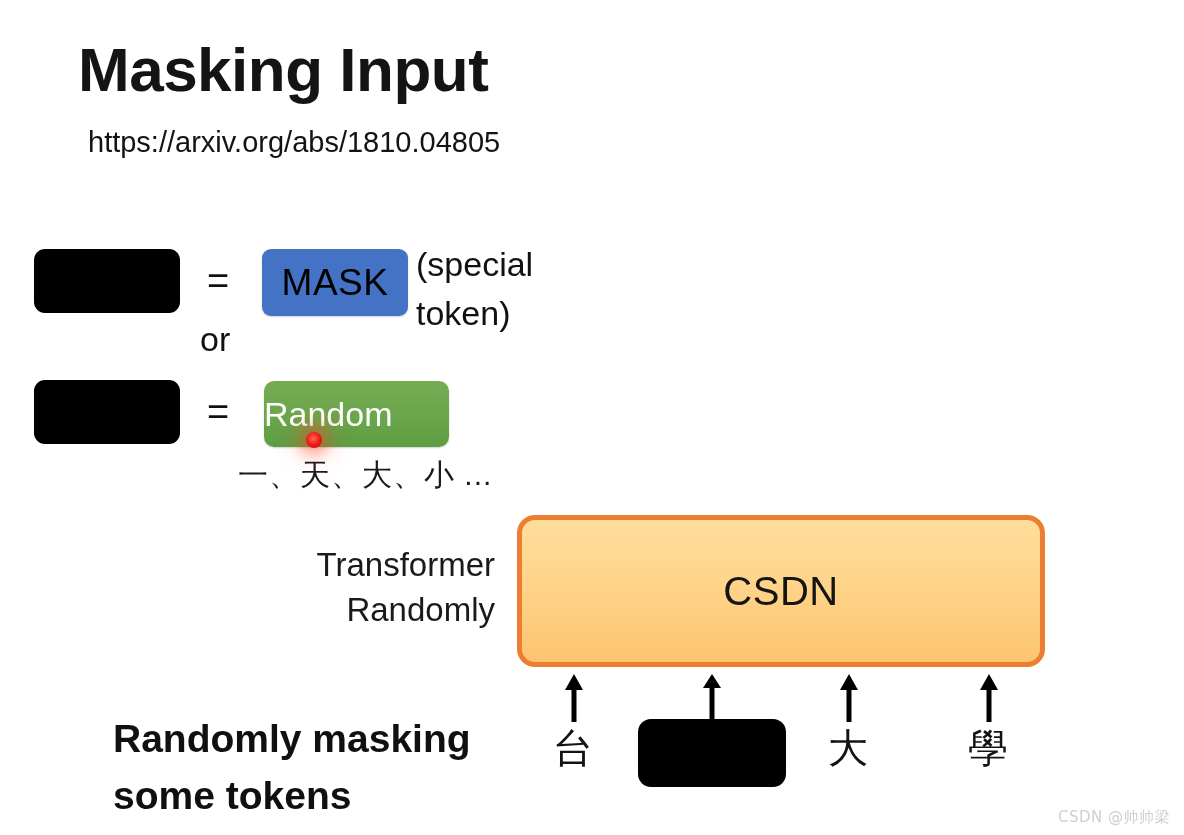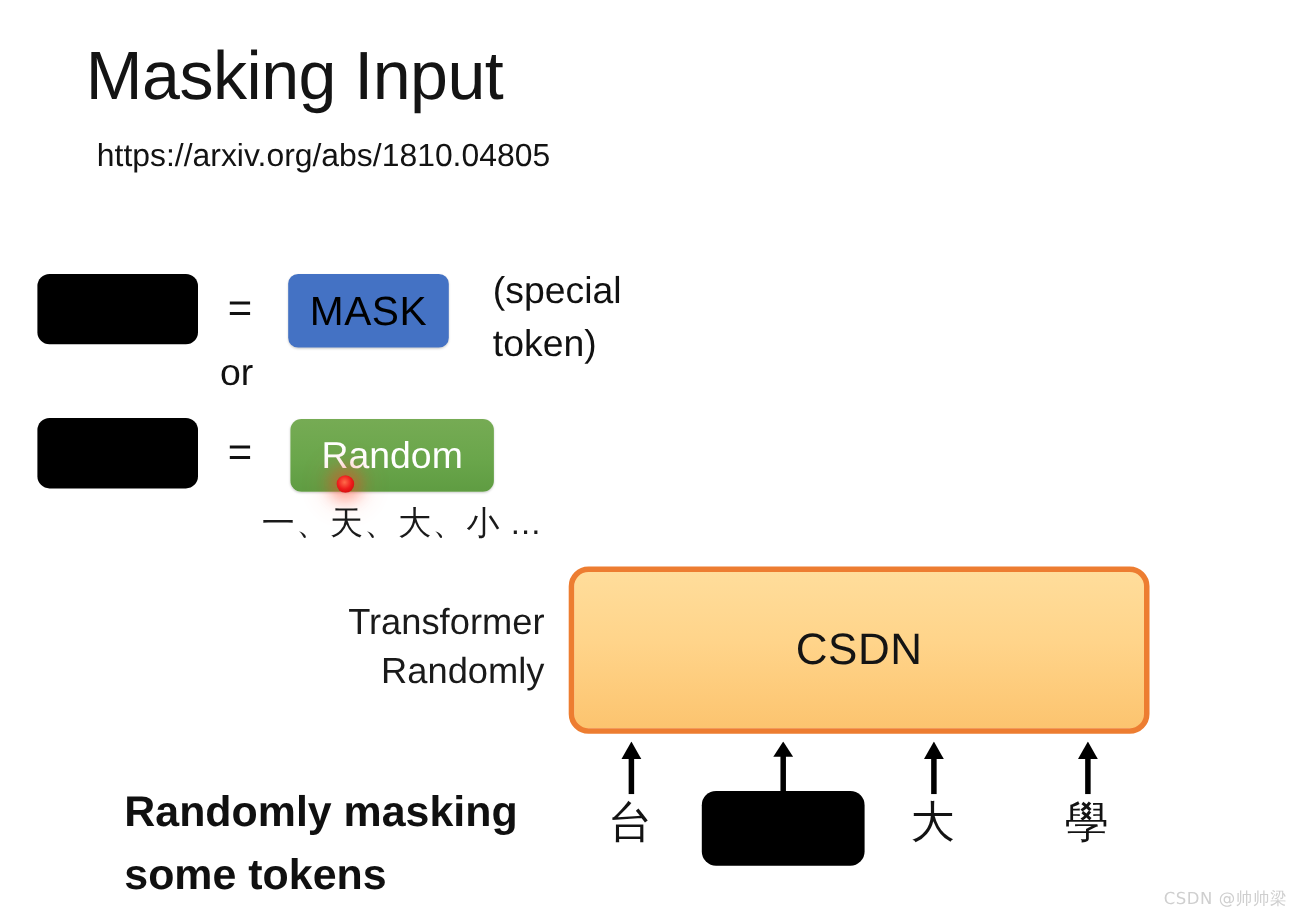--- a/index.html
+++ b/index.html
@@ -18,21 +18,21 @@
     background: #ffffff;
     overflow: hidden;
   }
 
   
   #title {
     position: absolute;
     left: 78px;
     top: 36px;
     font-size: 62px;
-    font-weight: 400;
+    font-weight: 700;
     letter-spacing: -0.5px;
     color: #141414;
     line-height: 1.1;
     white-space: nowrap;
   }
   #subtitle {
     position: absolute;
     left: 88px;
     top: 126px;
     font-size: 29px;
@@ -91,35 +91,33 @@
     box-shadow: 0 1px 2px rgba(0,0,0,0.18);
   }
   #special-token-text {
     position: absolute;
     left: 416px;
     top: 240px;
     font-size: 34px;
     line-height: 1.45;
     color: #111111;
     white-space: pre-line;
-    margin-left: 32px;
   }
 
   
   #random-chip {
     position: absolute;
     left: 264px;
     top: 381px;
     width: 185px;
     height: 66px;
     background: linear-gradient(180deg,#76ab54 0%, #6aa64b 55%, #5f9c42 100%);
     border-radius: 10px;
     display: flex;
     align-items: center;
-    justify-content: center;
     color: #ffffff;
     font-size: 34px;
     box-shadow: 0 1px 2px rgba(0,0,0,0.18);
   }
   
   #laser-dot {
     position: absolute;
     left: 306px;
     top: 432px;
     width: 16px;

